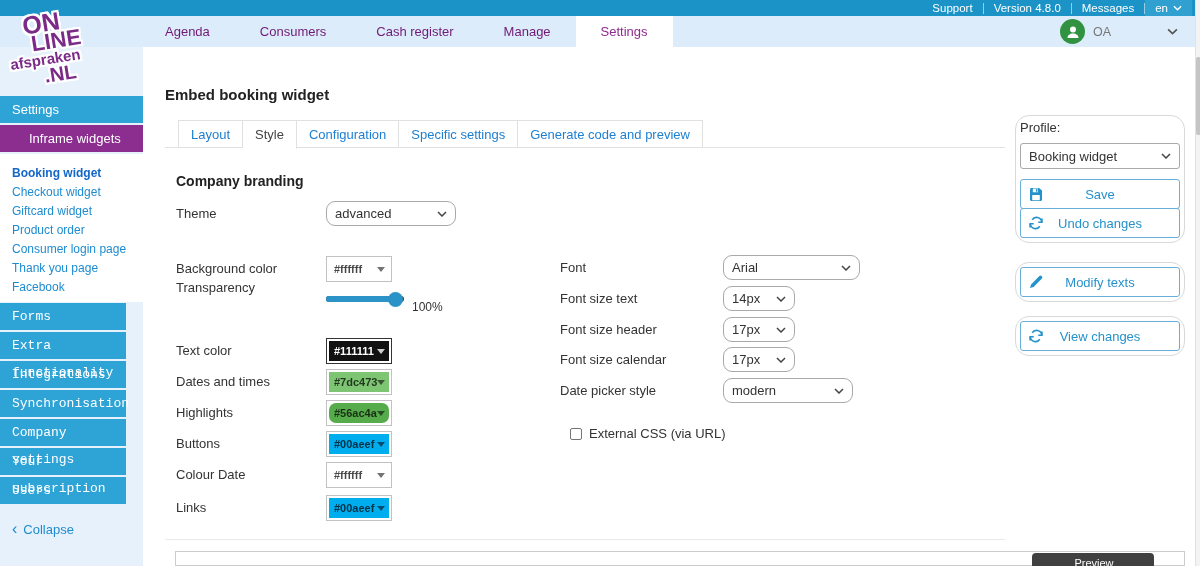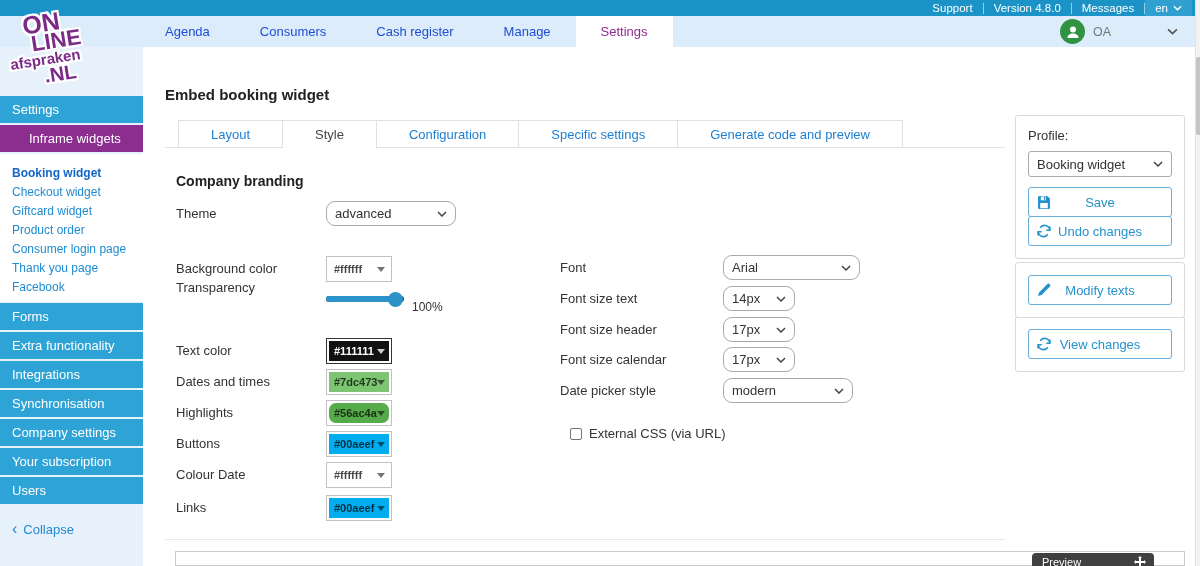--- a/index.html
+++ b/index.html
@@ -10,21 +10,21 @@
   
   .topbar { position:absolute; left:0; top:0; width:1200px; height:16px; background:#1b93c6;
     display:flex; justify-content:flex-end; align-items:center; color:#fff; font-size:11.5px; }
   .topbar .tb-item { padding:0 10px; height:16px; line-height:16px; cursor:pointer; }
   .topbar .tb-sep { width:1px; height:11px; background:rgba(255,255,255,.55); }
   .tb-lang { background:#2fa0cf; display:flex; align-items:center; gap:5px; padding:0 10px; height:16px; margin-right:8px; }
 
   
   .navrow { position:absolute; left:0; top:16px; width:1200px; height:31px; background:#dcecfa; }
   .nav-items { position:absolute; left:140px; top:0; height:31px; display:flex; }
-  .nav-item { padding:0 25px; line-height:31px; font-size:13px; color:#1d4ed8; cursor:pointer; }
+  .nav-item { padding:0 25px; line-height:31px; font-size:13px; color:#701a75; cursor:pointer; }
   .nav-item.active { background:#fff; color:#8e2b8e; }
   .user-cluster { position:absolute; right:0; top:0; height:31px; width:140px; }
   .avatar { position:absolute; left:0; top:3px; width:25px; height:25px; border-radius:50%; background:#319342;
     display:flex; align-items:center; justify-content:center; }
   .user-initials { position:absolute; left:33px; top:9px; font-size:12.5px; color:#777; }
   .user-chev { position:absolute; right:22px; top:12px; }
 
   
   .logo { position:absolute; left:6px; top:0px; width:110px; height:92px; transform:rotate(-9deg); z-index:30;
     color:#7b2b87; font-weight:bold; line-height:1;
@@ -38,29 +38,29 @@
   
   .sidebar { position:absolute; left:0; top:47px; width:143px; height:519px; background:#e7f1fc; }
   .sb-sec { height:27px; line-height:27px; padding-left:12px; background:#2ea3d6; color:#fff;
     font-size:13px; margin-bottom:2px; cursor:pointer; }
   .sb-sec.purple { background:#8c2e90;padding-left:29px; }
   .sb-settings { position:absolute; left:0; top:49px; width:143px; }
   .sb-iframe { position:absolute; left:0; top:78px; width:143px; }
   .sb-sub { position:absolute; left:0; top:107px; width:143px; height:148px; background:#fff; padding:10px 0 0 12px; }
   .sb-link { display:block; font-size:12px; line-height:19px; color:#1e8bd0; text-decoration:none; cursor:pointer; }
   .sb-link.current { font-weight:bold; color:#1467c8; }
-  .sb-sections { position:absolute; left:0; top:256px; width:143px; }
+  .sb-sections { position:absolute; left:0; top:256px; width:126px;font-family:Liberation Mono, monospace; }
   .sb-collapse { position:absolute; left:12px; top:473px; font-size:13px; color:#1e8bd0; cursor:pointer; }
   .sb-collapse .chev { font-size:16px; margin-right:6px; }
 
   
   .page-title { position:absolute; left:165px; top:86px; font-size:15px; font-weight:bold; color:#222; }
   .tabs { position:absolute; left:178px; top:120px; display:flex; }
   .tabrule { position:absolute; left:165px; top:147px; width:840px; height:1px; background:#e3e3e3; }
-  .tab { height:28px; line-height:28px; padding:0 32px; font-size:13px; color:#1d7fd1; background:#fff;
+  .tab { height:28px; line-height:28px; padding:0 12px; font-size:13px; color:#1d7fd1; background:#fff;
     border:1px solid #e0e0e0; border-left:none; cursor:pointer; position:relative; }
   .tab:first-child { border-left:1px solid #e0e0e0; }
   .tab.active { color:#444; height:29px; z-index:2; border-bottom:1px solid #fff; }
 
   .section-title { position:absolute; left:176px; top:173px; font-size:14px; font-weight:bold; color:#222; }
   .flabel { position:absolute; font-size:13px; color:#333; }
 
   .select { position:absolute; display:flex; align-items:center; justify-content:space-between;
     background:#fff; border:1px solid #a9a9a9; border-radius:9px; padding:0 8px; height:25px;
     font-size:13px; color:#333; cursor:pointer; }
@@ -84,25 +84,25 @@
     font-size:13px; color:#333; cursor:pointer; }
   .checkbox { width:12px; height:12px; border:1px solid #767676; background:#fff; border-radius:2px; }
 
   .divider { position:absolute; left:165px; top:539px; width:840px; height:1px; background:#e9e9e9; }
 
   
   .preview-box { position:absolute; left:175px; top:551px; width:1010px; height:15px;
     background:#fff; border:1px solid #ccc; }
   .preview-handle { position:absolute; left:1032px; top:553px; width:122px; height:13px; background:#404040;
     border-radius:4px 4px 0 0; color:#fff; font-size:11px; display:flex; align-items:center;
-    padding:4px 8px 0 10px; justify-content:space-between; cursor:move; z-index:5; }
+    padding:4px 8px 0 10px; justify-content:space-between; cursor:move; z-index:5;flex-direction:column; }
 
   
   .rpanel-box { position:absolute; left:1015px; width:170px; background:#fff;
-    border:1px solid #d9d9d9; border-radius:3px; padding:12px; }
+    border:1px solid #d9d9d9; border-radius:14px; padding:4px; }
   .box-a { top:115px; }
   .box-b { top:262px; }
   .box-c { top:316px; }
   .profile-label { font-size:13px; color:#333; margin-bottom:8px; }
   .profile-select { position:relative; display:flex; align-items:center; justify-content:space-between;
     border:1px solid #a9a9a9; border-radius:3px; height:26px; padding:0 8px; font-size:13px; color:#333;
     margin-bottom:10px; cursor:pointer; }
   .panel-btn { position:relative; display:flex; align-items:center; justify-content:center; height:30px;
     border:1px solid #69aed8; border-radius:3px; background:#fff; color:#2592cc; font-size:13px; cursor:pointer; }
   .panel-btn + .panel-btn { margin-top:-1px; }

